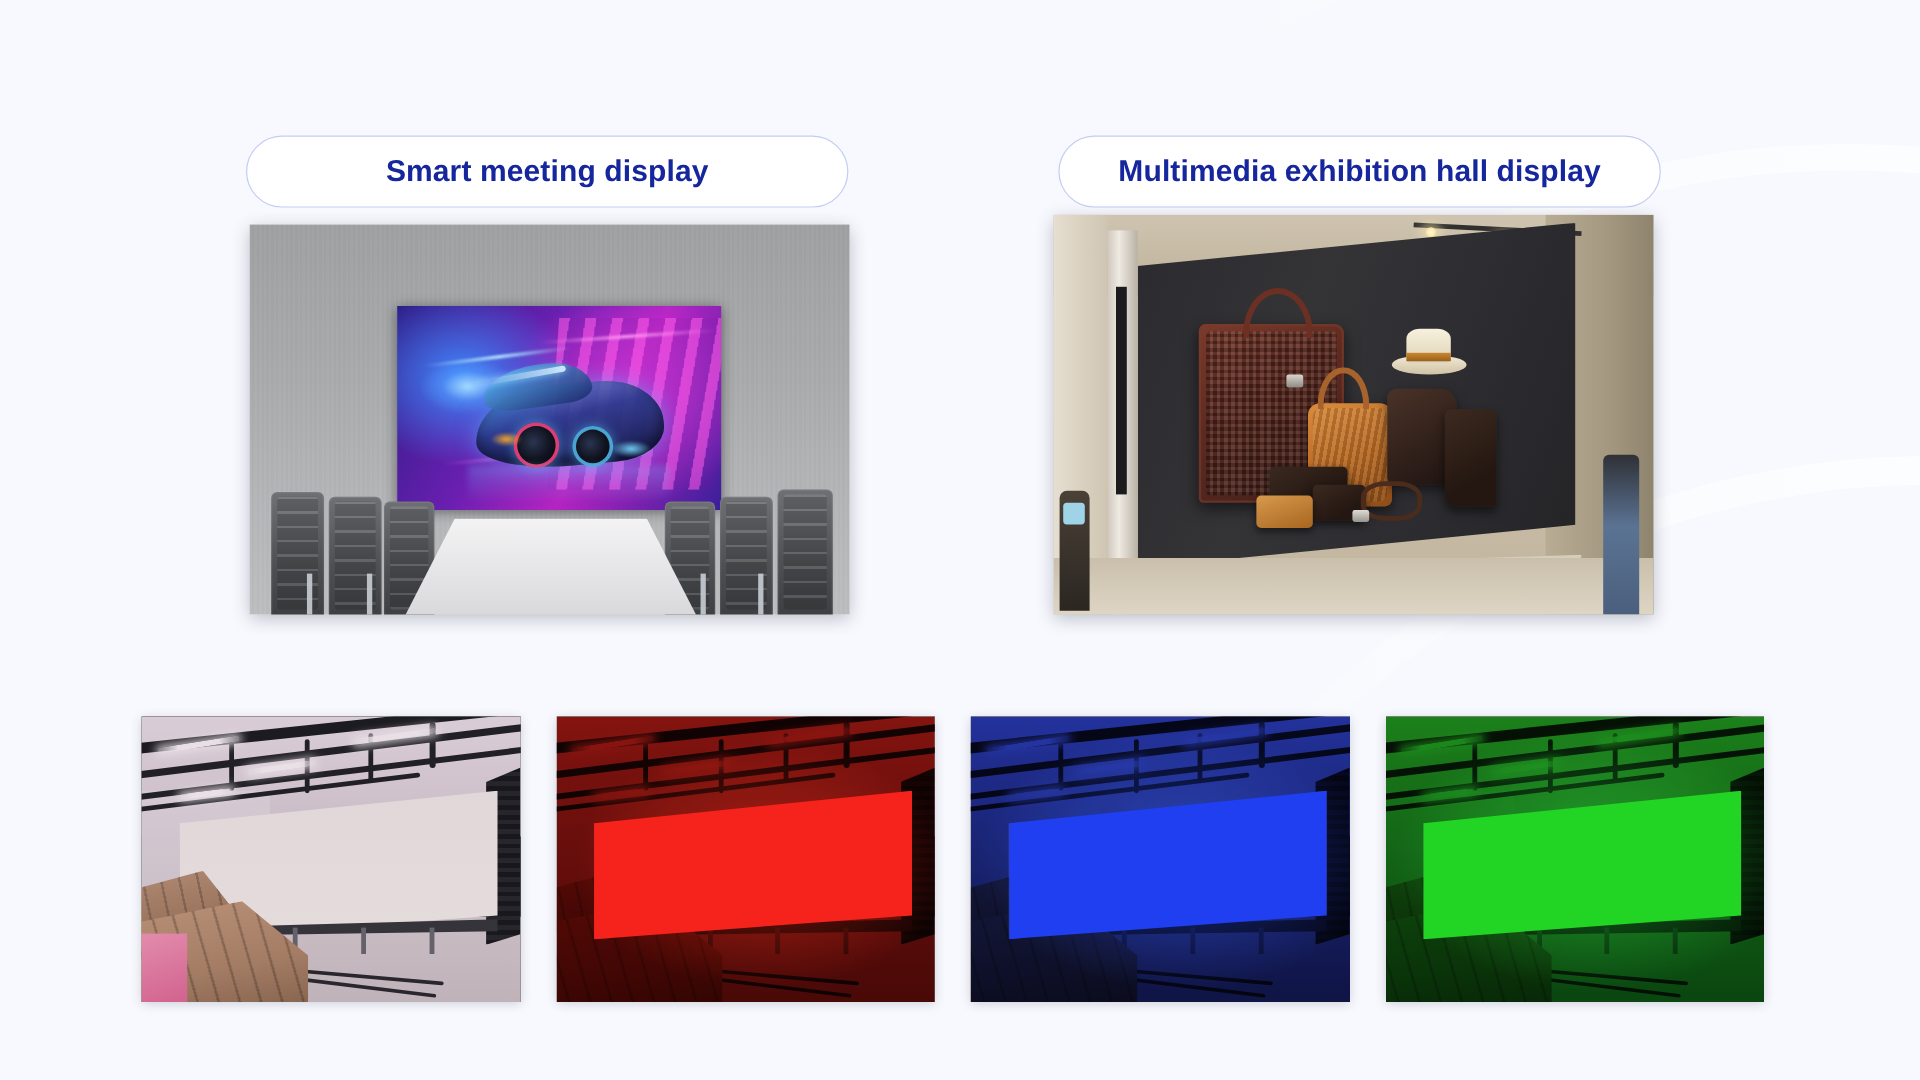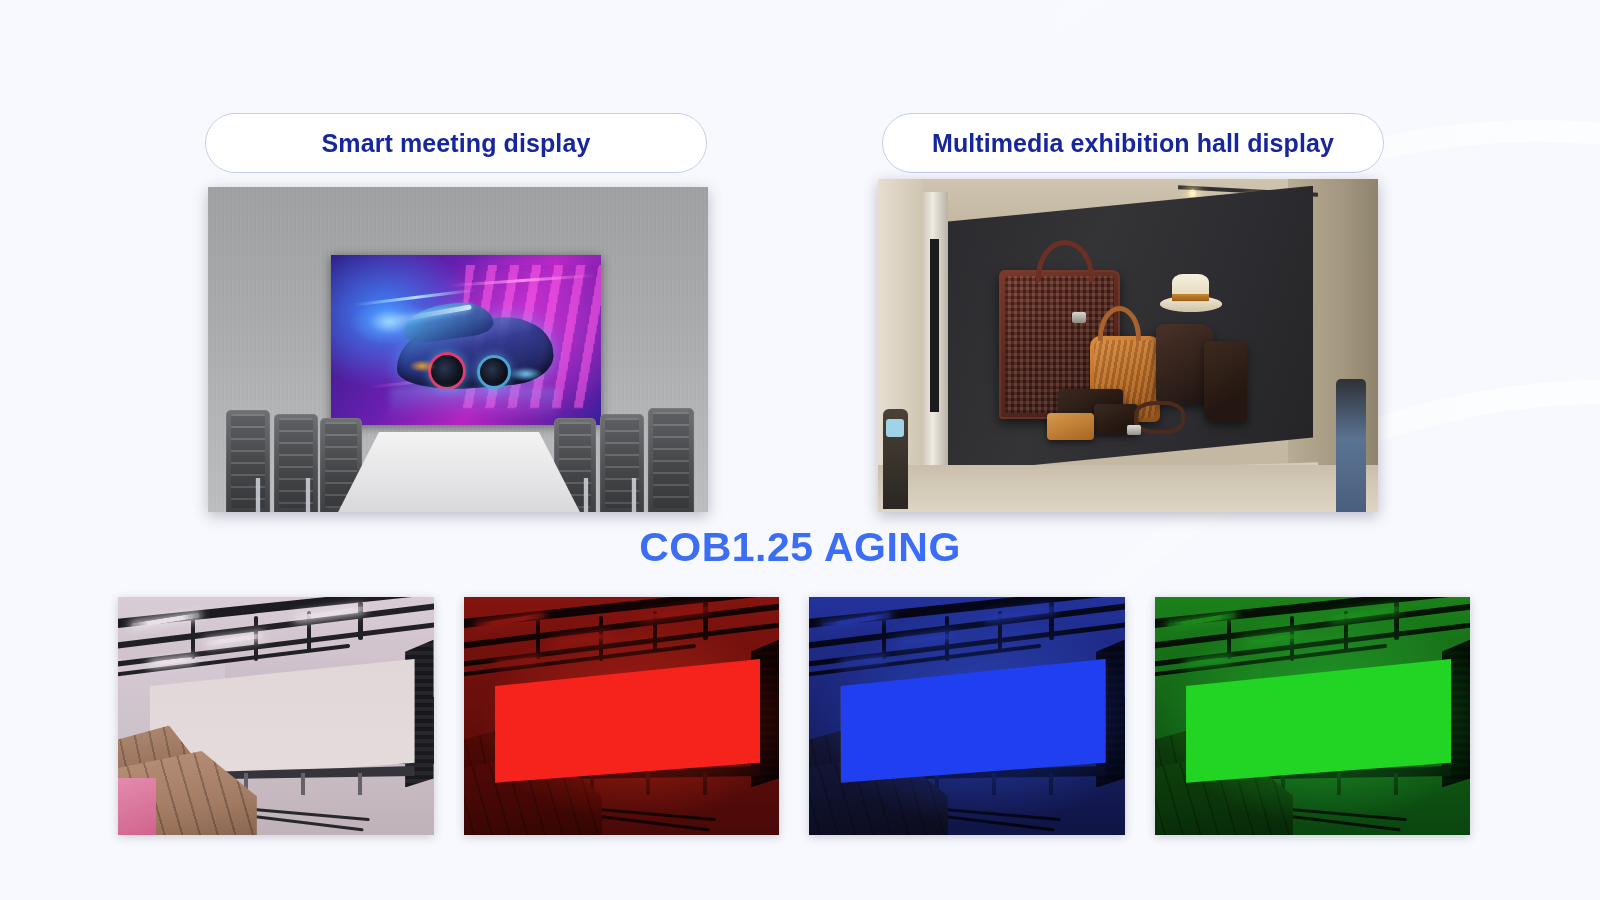--- a/index.html
+++ b/index.html
@@ -546,21 +546,20 @@
     </div>
 
     <div class="eh-pillar"></div>
     <div class="eh-pillar-strip"></div>
     <div class="eh-ledge"></div>
     <div class="eh-floor"></div>
     <div class="eh-person"></div>
     <div class="eh-person2"></div>
   </div>
 
-  <div class="section-title">COB1.25 AGING</div>
 
   <div class="aging-row">
 
     <div class="aging-card">
       <div class="fr-ceiling"></div>
       <div class="fr-backwall"></div>
       <div class="fr-floor"></div>
       <div class="fr-beam"></div>
       <div class="fr-pipe p1"></div>
       <div class="fr-pipe p2"></div>

